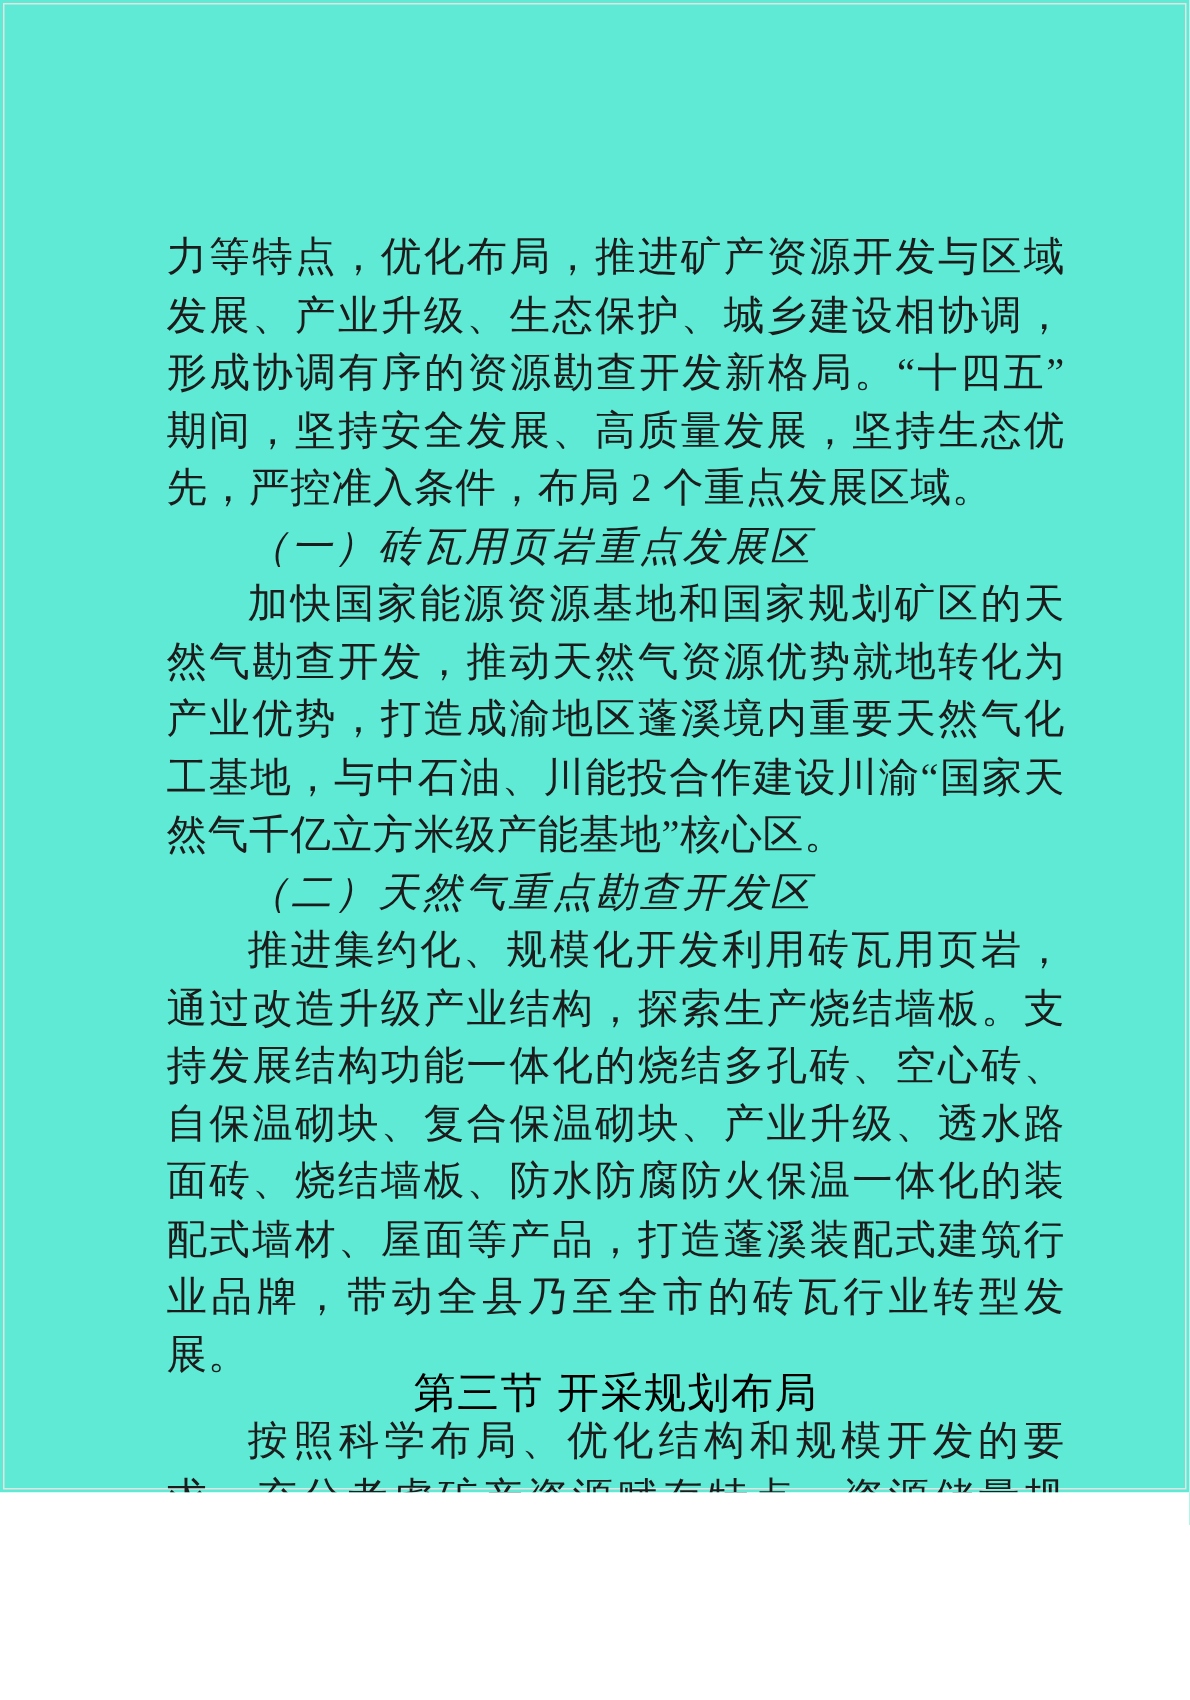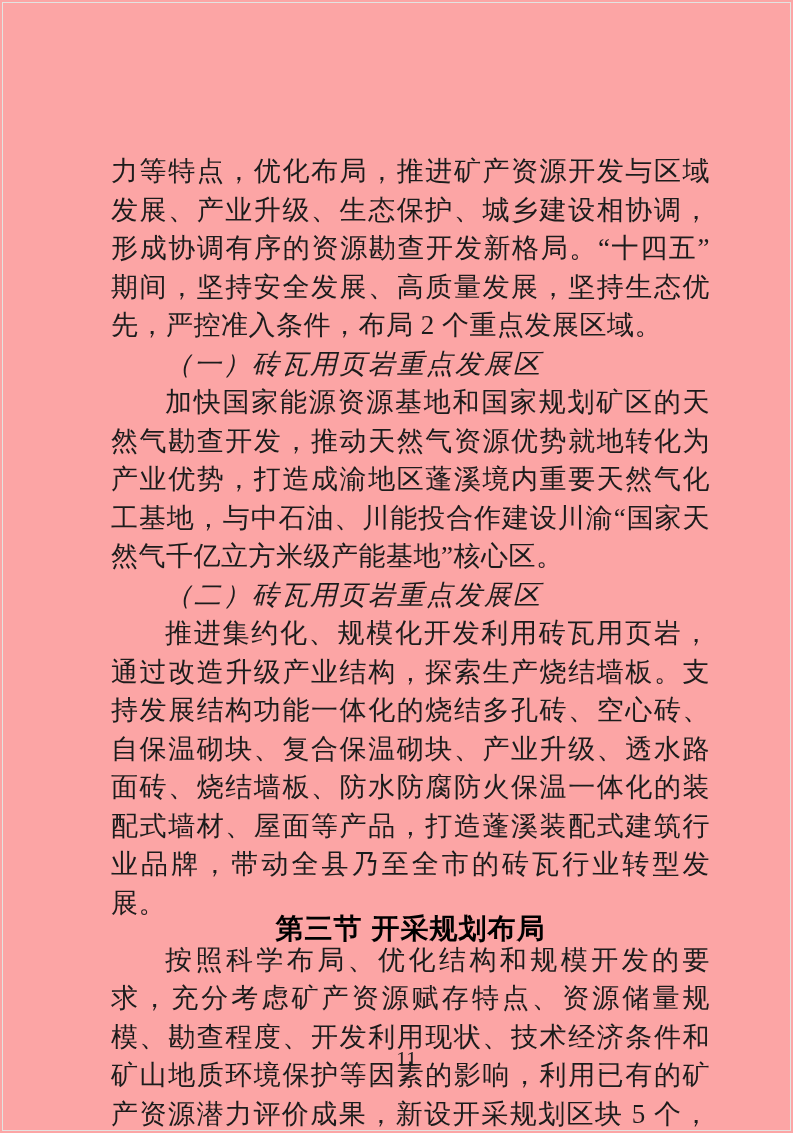--- a/index.html
+++ b/index.html
@@ -3,22 +3,22 @@
 <meta charset="utf-8">
 <style>
   html, body {
     margin: 0;
     padding: 0;
     background: #ffffff;
   }
   .page {
     position: relative;
     width: 793px;
-    height: 1133px;
-    background: #fca5a5;
+    height: 995px;
+    background: #5eead4;
     overflow: hidden;
     font-family: "Liberation Serif", "DejaVu Serif", serif;
     color: #1c1c1c;
   }
   
   .scan-frame {
     position: absolute;
     inset: 2px;
     border: 1px solid #e3e3e1;
     pointer-events: none;
@@ -46,21 +46,21 @@
     text-indent: 2em;
     font-style: italic;           
     font-weight: 400;
     letter-spacing: 2px;
   }
   .section-heading {
     margin: -12px 0 -8px 0;
     text-indent: 0;
     text-align: center;
     font-family: "Liberation Sans", "DejaVu Sans", sans-serif; 
-    font-weight: 700;
+    font-weight: 400;
     font-size: 28px;
     letter-spacing: 1px;
     color: #000000;
   }
   .page-number {
     position: absolute;
     left: 0;
     right: 0;
     top: 1046px;
     text-align: center;
@@ -77,21 +77,21 @@
   <div class="scan-frame"></div>
 
   <div class="doc-body">
 
     <p class="para continuation">力等特点，优化布局，推进矿产资源开发与区域发展、产业升级、生态保护、城乡建设相协调，形成协调有序的资源勘查开发新格局。“十四五”期间，坚持安全发展、高质量发展，坚持生态优先，严控准入条件，布局 2 个重点发展区域。</p>
 
     <p class="sub-heading">（一）砖瓦用页岩重点发展区</p>
 
     <p class="para">加快国家能源资源基地和国家规划矿区的天然气勘查开发，推动天然气资源优势就地转化为产业优势，打造成渝地区蓬溪境内重要天然气化工基地，与中石油、川能投合作建设川渝“国家天然气千亿立方米级产能基地”核心区。</p>
 
-    <p class="sub-heading">（二）砖瓦用页岩重点发展区</p>
+    <p class="sub-heading">（二）天然气重点勘查开发区</p>
 
     <p class="para">推进集约化、规模化开发利用砖瓦用页岩，通过改造升级产业结构，探索生产烧结墙板。支持发展结构功能一体化的烧结多孔砖、空心砖、自保温砌块、复合保温砌块、产业升级、透水路面砖、烧结墙板、防水防腐防火保温一体化的装配式墙材、屋面等产品，打造蓬溪装配式建筑行业品牌，带动全县乃至全市的砖瓦行业转型发展。</p>
 
     <p class="para section-heading">第三节 开采规划布局</p>
 
     <p class="para">按照科学布局、优化结构和规模开发的要求，充分考虑矿产资源赋存特点、资源储量规模、勘查程度、开发利用现状、技术经济条件和矿山地质环境保护等因素的影响，利用已有的矿产资源潜力评价成果，新设开采规划区块 5 个，包括 3 个砖瓦用页岩开采规划区块，2 个饰面用石材（砂岩）开采规划区块，均为县级出让登记矿种。（见附表 1）</p>
 
   </div>
 
   <div class="page-number">11</div>

